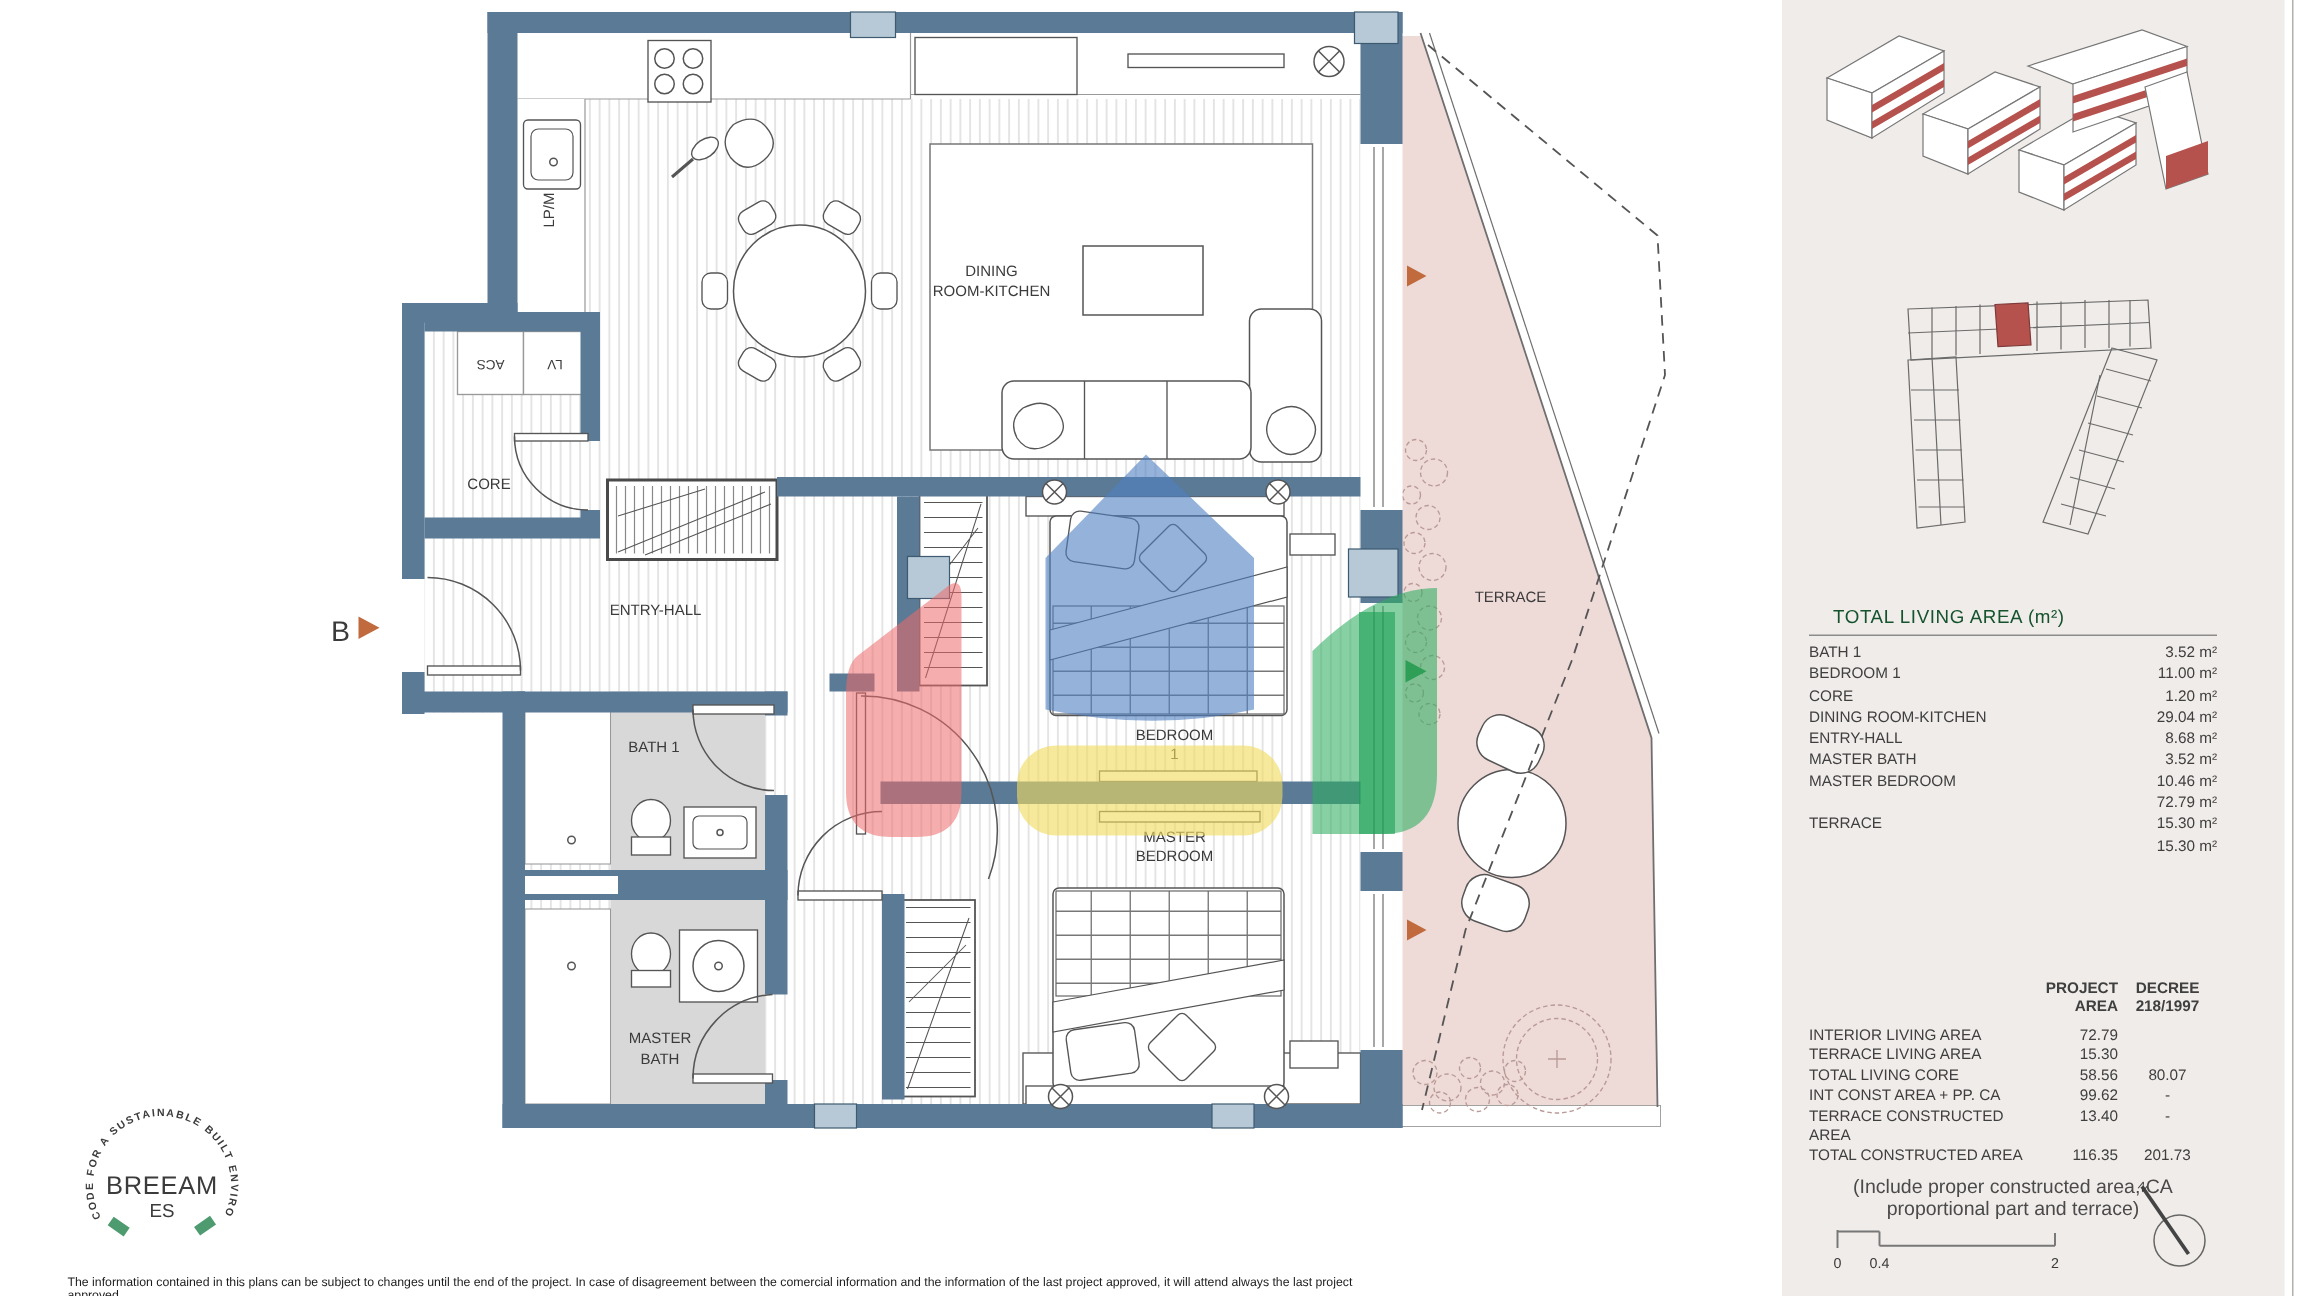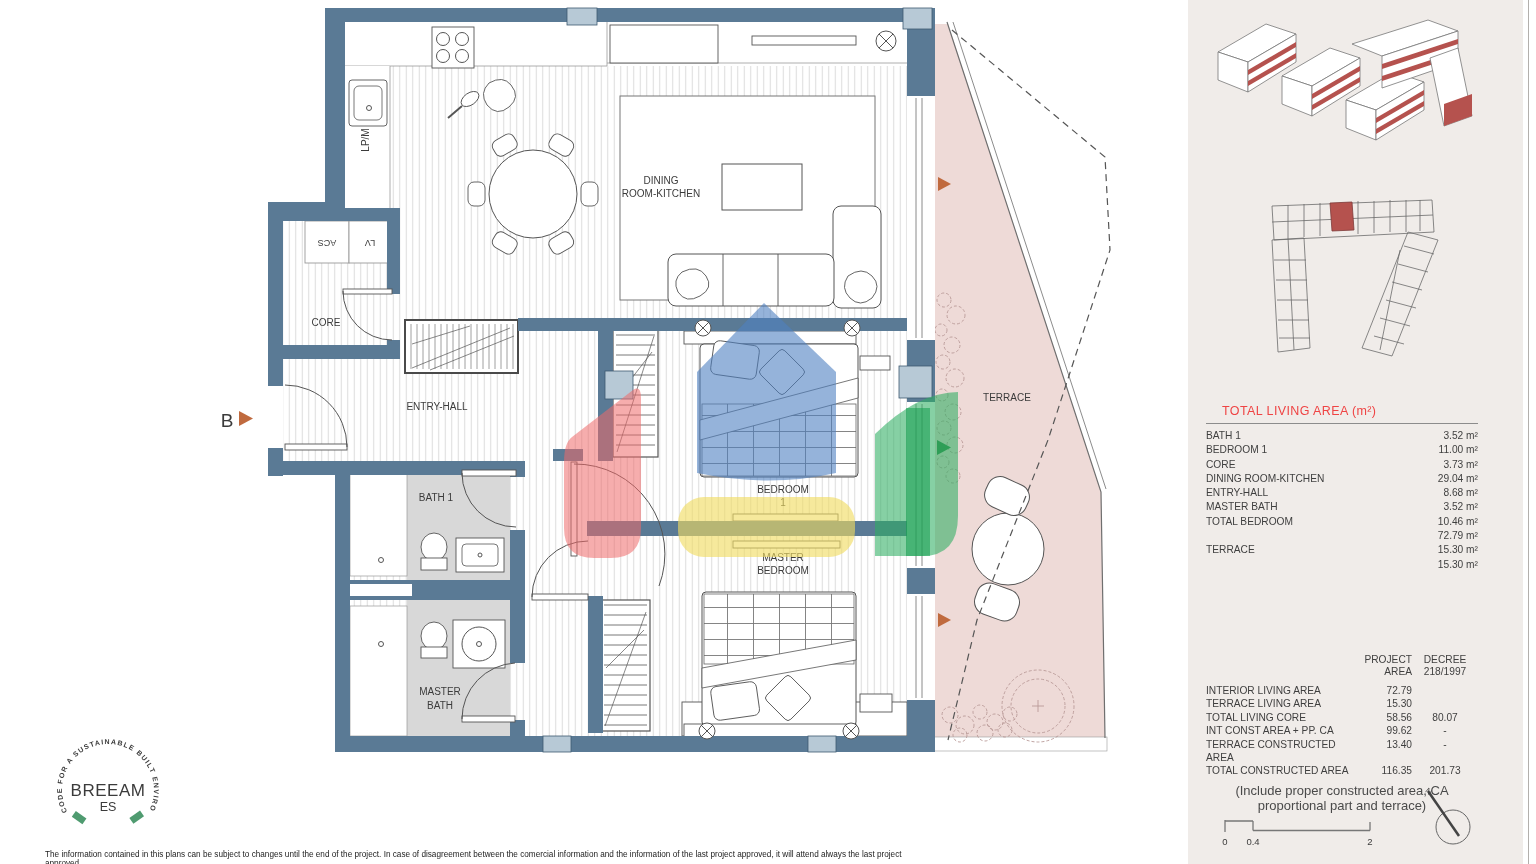--- a/index.html
+++ b/index.html
@@ -4,31 +4,31 @@
 <style>
   html,body{margin:0;padding:0;}
   body{width:1536px;height:864px;position:relative;background:#ffffff;
        font-family:"Liberation Sans",sans-serif;overflow:hidden;}
   .abs{position:absolute;}
   #sidebar-panel{left:1188px;top:0;width:335px;height:864px;background:#f0ece9;}
   #page-edge{left:1528px;top:0;width:1px;height:864px;background:#b3b0ad;}
   #plan-svg{left:0;top:0;pointer-events:none;}
   
   #area-table{left:1206px;top:404px;width:272px;}
-  .tbl-title{font-size:12.5px;color:#ef4444;letter-spacing:.4px;padding:0 0 5px 16px;
+  .tbl-title{font-size:12.5px;color:#14532d;letter-spacing:.4px;padding:0 0 5px 16px;
              border-bottom:1.5px solid #8c8c8c;}
   .a-rows{margin-top:5px;}
   .a-row{display:flex;justify-content:space-between;font-size:10.2px;color:#3f3f3f;
          height:14.3px;line-height:14.3px;}
   #proj-table{left:1206px;top:654px;width:272px;font-size:10.2px;color:#3f3f3f;}
   .p-row{display:flex;line-height:13.4px;}
   .p-label{flex:1;}
   .p-col1{width:58px;text-align:right;}
   .p-col2{width:66px;text-align:center;}
-  .p-head{line-height:11.5px;margin-bottom:7px;}
+  .p-head{line-height:11.5px;margin-bottom:7px;font-weight:bold;}
   .p-foot{font-size:13px;text-align:center;margin-top:5px;color:#4a4a4a;}
   #disclaimer{left:45px;top:850px;width:860px;font-size:8.2px;color:#1c1c1c;}
   text{font-family:"Liberation Sans",sans-serif;fill:#3b3b3b;}
   .rmlabel{font-size:10px;}
   .furn{fill:#ffffff;stroke:#555555;stroke-width:1;}
   .thin{fill:#ffffff;stroke:#555555;stroke-width:.9;}
   .outline{fill:none;stroke:#555555;stroke-width:1;}
   .wall{fill:#5a7a95;}
   .pillar{fill:#b7c9d6;stroke:#3e5a70;stroke-width:.8;}
   .plant{fill:none;stroke:#b99a97;stroke-width:.9;stroke-dasharray:3,2;}
@@ -427,36 +427,36 @@
     <div class="a-row">
         <span>BATH 1</span>
         <span>3.52 m²</span>
       </div>
     <div class="a-row">
         <span>BEDROOM 1</span>
         <span>11.00 m²</span>
       </div>
     <div class="a-row">
         <span>CORE</span>
-        <span>3.73 m²</span>
+        <span>1.20 m²</span>
       </div>
     <div class="a-row">
         <span>DINING ROOM-KITCHEN</span>
         <span>29.04 m²</span>
       </div>
     <div class="a-row">
         <span>ENTRY-HALL</span>
         <span>8.68 m²</span>
       </div>
     <div class="a-row">
         <span>MASTER BATH</span>
         <span>3.52 m²</span>
       </div>
     <div class="a-row">
-        <span>TOTAL BEDROOM</span>
+        <span>MASTER BEDROOM</span>
         <span>10.46 m²</span>
       </div>
     <div class="a-row">
         <span></span>
         <span>72.79 m²</span>
       </div>
     <div class="a-row">
         <span>TERRACE</span>
         <span>15.30 m²</span>
       </div>

